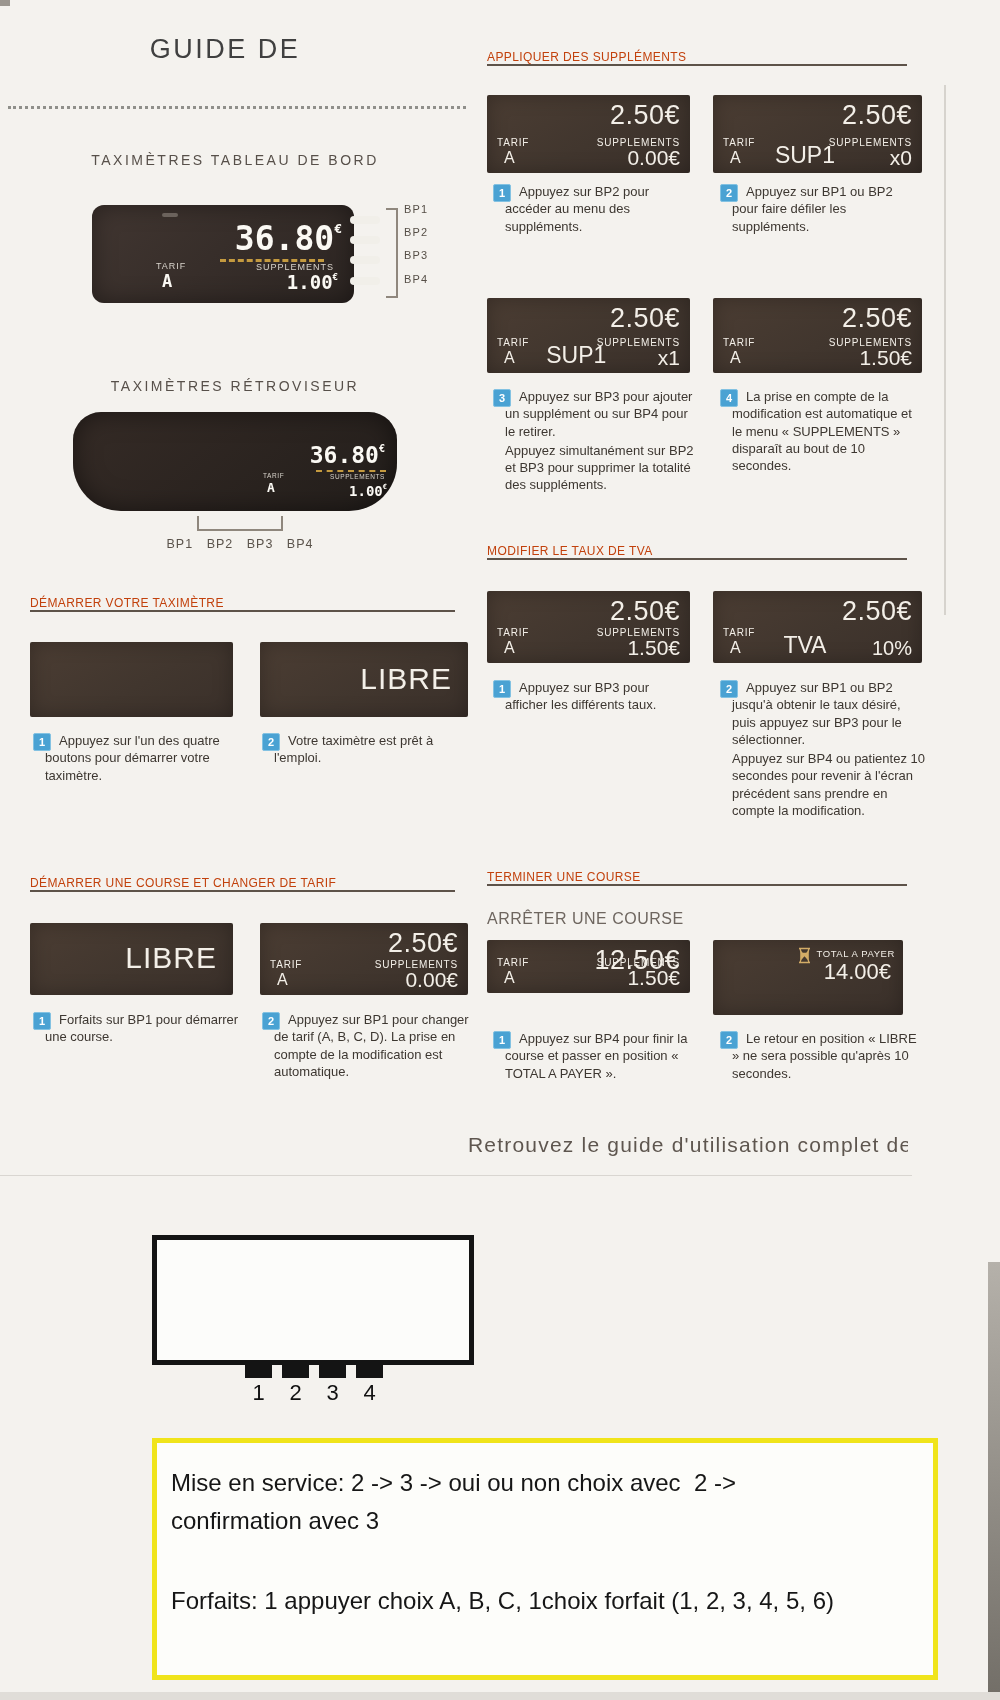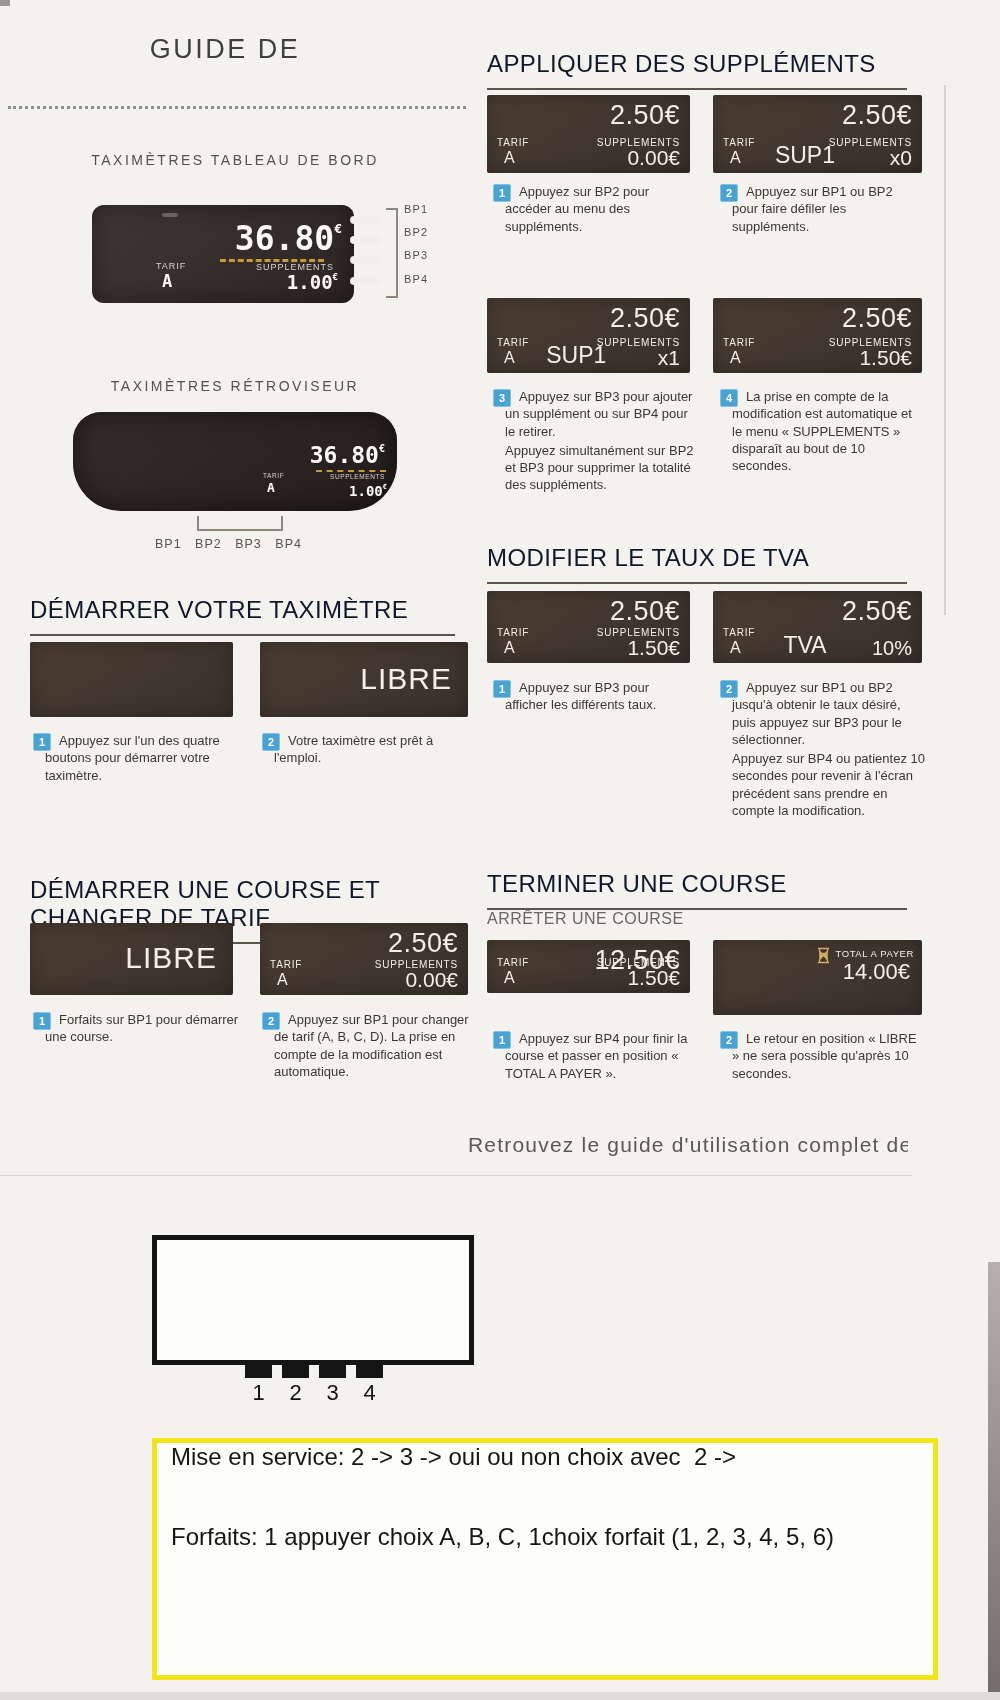--- a/index.html
+++ b/index.html
@@ -1,21 +1,21 @@
 <!DOCTYPE html>
 <html><head>
 <meta charset="utf-8">
 <style>
   html,body{margin:0;padding:0;background:#dedbd6;}
   #page{position:relative;width:1000px;height:1700px;background:#f4f2ee;overflow:hidden;
         font-family:"Liberation Sans",sans-serif;color:#3d3731;}
   .abs{position:absolute;}
   .center-head{position:absolute;text-align:center;font-size:14px;color:#57504a;letter-spacing:2.5px;}
-  .sec-title{position:absolute;font-size:24px;color:#0f172a;letter-spacing:.4px;
-             border-bottom:2px solid #5d5349;padding-bottom:10px;}
+  .sec-title{position:absolute;font-size:12px;color:#c2410c;letter-spacing:.4px;
+             border-bottom:2px solid #5d5349;padding-bottom:0;}
   .sub-title{position:absolute;font-size:16px;color:#6e665f;letter-spacing:.5px;}
   .display{position:absolute;background:linear-gradient(150deg,#4b3d33 0%,#41362e 55%,#3a302a 100%);
            border-radius:2px;color:#f3efe8;box-shadow:inset 0 0 20px rgba(0,0,0,.28);}
   .d-amount{position:absolute;top:5px;right:10px;font-size:27px;letter-spacing:.5px;}
   .d-tlabel{position:absolute;left:10px;bottom:25px;font-size:10px;letter-spacing:.8px;}
   .d-tval{position:absolute;left:17px;bottom:6px;font-size:16px;}
   .d-slabel{position:absolute;right:10px;bottom:25px;font-size:10px;letter-spacing:.8px;}
   .d-sval{position:absolute;right:10px;bottom:3px;font-size:21px;}
   .d-center{position:absolute;left:44%;bottom:4px;transform:translateX(-50%);font-size:23px;}
   .d-libre{position:absolute;right:16px;top:50%;transform:translateY(-52%);font-size:30px;letter-spacing:1px;}
@@ -81,21 +81,21 @@
     </span>
     <span class="dashes-sm" style="top:58px;right:11px;width:70px;"></span>
     <span class="abs" style="top:61px;right:12px;font-size:6.5px;letter-spacing:.6px;color:#d9d4cc;font-family:'Liberation Sans',sans-serif;font-weight:normal;">SUPPLEMENTS</span>
     <span class="abs" style="top:69px;right:10px;">
       <span style="font-size:14px;">1.00</span><span style="font-size:7px;vertical-align:7px;">€</span>
     </span>
     <span class="abs" style="left:190px;top:60px;font-size:6.5px;letter-spacing:.6px;color:#d9d4cc;font-family:'Liberation Sans',sans-serif;font-weight:normal;">TARIF</span>
     <span class="abs" style="left:194px;top:68px;font-size:13px;">A</span>
   </div>
   <div class="abs" style="left:197px;top:516px;width:82px;height:13px;border-left:2px solid #8f877d;border-right:2px solid #8f877d;border-bottom:2px solid #8f877d;"></div>
-  <div class="abs" style="left:155px;top:537px;width:170px;font-size:12.5px;letter-spacing:1px;word-spacing:9px;color:#5a534b;">BP1 BP2 BP3 BP4</div>
+  <div class="abs" style="left:155px;top:537px;width:170px;text-align:center;font-size:12.5px;letter-spacing:1px;word-spacing:9px;color:#5a534b;">BP1 BP2 BP3 BP4</div>
 
   <div class="sec-title" style="left:30px;top:596px;width:425px;">DÉMARRER VOTRE TAXIMÈTRE</div>
   <div class="display" style="left:30px;top:642px;width:203px;height:75px;"></div>
   <div class="display" style="left:260px;top:642px;width:208px;height:75px;">
     <span class="d-libre">LIBRE</span>
   </div>
   <div class="step" style="left:33px;top:732px;width:196px;">
     <span class="badge">1</span>
     <span class="txt">Appuyez sur l'un des quatre boutons pour démarrer votre taximètre.</span>
   </div>
@@ -200,21 +200,21 @@
 
   <div class="sec-title" style="left:487px;top:870px;width:420px;">TERMINER UNE COURSE</div>
   <div class="sub-title" style="left:487px;top:910px;">ARRÊTER UNE COURSE</div>
   <div class="display" style="left:487px;top:940px;width:203px;height:53px;">
     <span class="d-amount">12.50€</span>
     <span class="d-tlabel">TARIF</span>
     <span class="d-tval">A</span>
     <span class="d-slabel">SUPPLEMENTS</span>
     <span class="d-sval">1.50€</span>
   </div>
-  <div class="display" style="left:713px;top:940px;width:209px;height:75px;text-decoration:underline;">
+  <div class="display" style="left:713px;top:940px;width:190px;height:75px;text-decoration:underline;">
     <span class="abs" style="top:7px;right:92px;">
       <svg width="13" height="17" viewBox="0 0 13 17">
           <path d="M1 1.5 h11 M1 15.5 h11 M2.2 2 c0 4 3.6 4.5 3.6 6.5 c0 2 -3.6 2.5 -3.6 6.5 M10.8 2 c0 4 -3.6 4.5 -3.6 6.5 c0 2 3.6 2.5 3.6 6.5 M4.5 6.5 h4 l-2 2 z" fill="#d3ac67" stroke="#d3ac67" stroke-width="1.4"></path>
         </svg>
     </span>
     <span class="abs" style="top:8px;right:8px;font-size:9.5px;letter-spacing:.6px;">TOTAL A PAYER</span>
     <span class="abs" style="top:19px;right:12px;font-size:22px;">14.00€</span>
   </div>
   <div class="step" style="left:493px;top:1030px;width:190px;">
     <span class="badge">1</span>
@@ -231,18 +231,19 @@
   <div class="abs" style="left:152px;top:1235px;width:312px;height:120px;border:5px solid #141414;background:#fcfcfa;"></div>
   <div class="abs" style="left:245px;top:1365px;width:27px;height:13px;background:#141414;"></div>
   <div class="abs" style="left:282px;top:1365px;width:27px;height:13px;background:#141414;"></div>
   <div class="abs" style="left:319px;top:1365px;width:27px;height:13px;background:#141414;"></div>
   <div class="abs" style="left:356px;top:1365px;width:27px;height:13px;background:#141414;"></div>
   <div class="abs" style="left:245px;top:1380px;width:27px;text-align:center;font-size:22px;color:#111;">1</div>
   <div class="abs" style="left:282px;top:1380px;width:27px;text-align:center;font-size:22px;color:#111;">2</div>
   <div class="abs" style="left:319px;top:1380px;width:27px;text-align:center;font-size:22px;color:#111;">3</div>
   <div class="abs" style="left:356px;top:1380px;width:27px;text-align:center;font-size:22px;color:#111;">4</div>
 
-  <div class="abs" style="left:152px;top:1438px;width:786px;height:242px;border:5px solid #f0e41a;background:#fdfdfa;box-sizing:border-box;padding:0 14px;">
+  <div class="abs" style="left:152px;top:1438px;width:786px;height:242px;border:5px solid #f0e41a;background:#fdfdfa;box-sizing:border-box;padding:26px 14px;">
     <div class="note-line">Mise en service: 2 -&gt; 3 -&gt; oui ou non choix avec  2 -&gt;</div>
+    <div class="note-line" style="margin-top:10px;">confirmation avec 3</div>
     <div class="note-line" style="margin-top:52px;">Forfaits: 1 appuyer choix A, B, C, 1choix forfait (1, 2, 3, 4, 5, 6)</div>
   </div>
 
 </div>
 
 </body></html>

